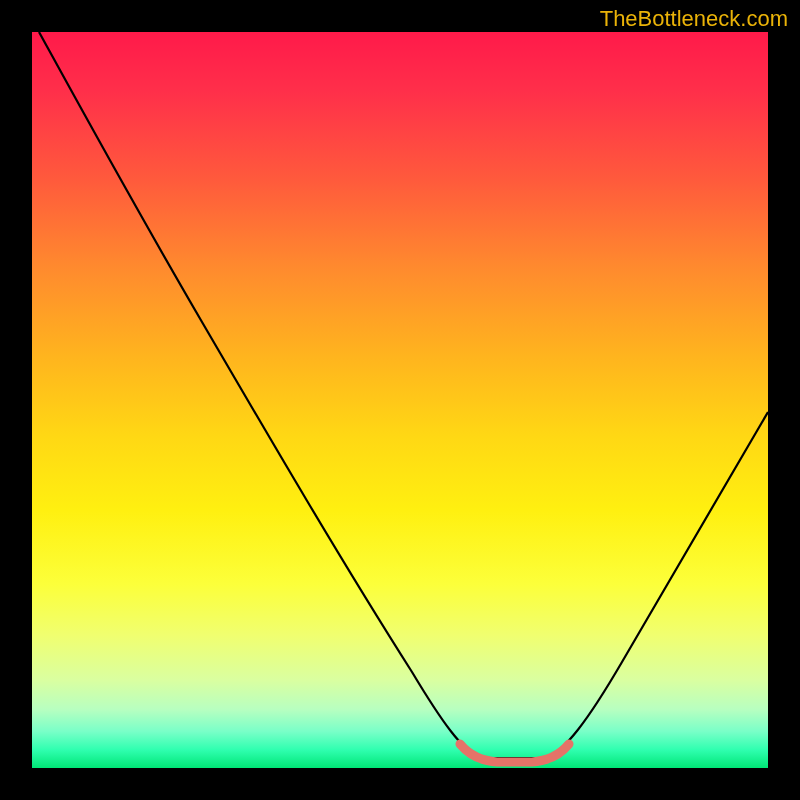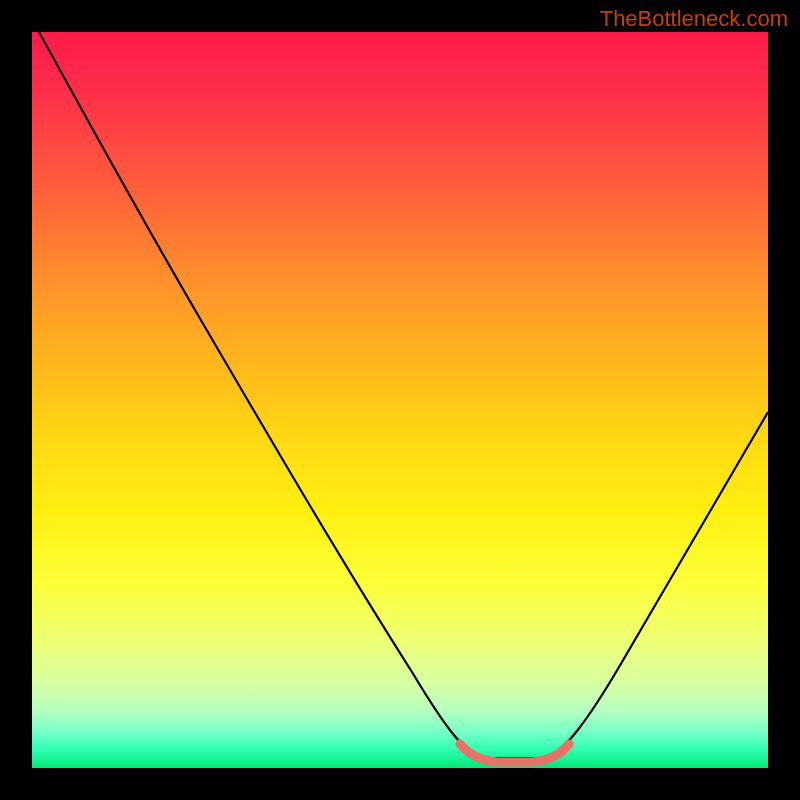--- a/index.html
+++ b/index.html
@@ -8,21 +8,21 @@
     height: 800px;
     background: #000;
     position: relative;
     overflow: hidden;
     font-family: Arial, sans-serif;
   }
   .watermark {
     position: absolute;
     top: 6px;
     right: 12px;
-    color: #c2410c;
+    color: #eab308;
     font-size: 22px;
     font-weight: 500;
     z-index: 10;
   }
   .plot-area {
     position: absolute;
     left: 32px;
     top: 32px;
     width: 736px;
     height: 736px;

